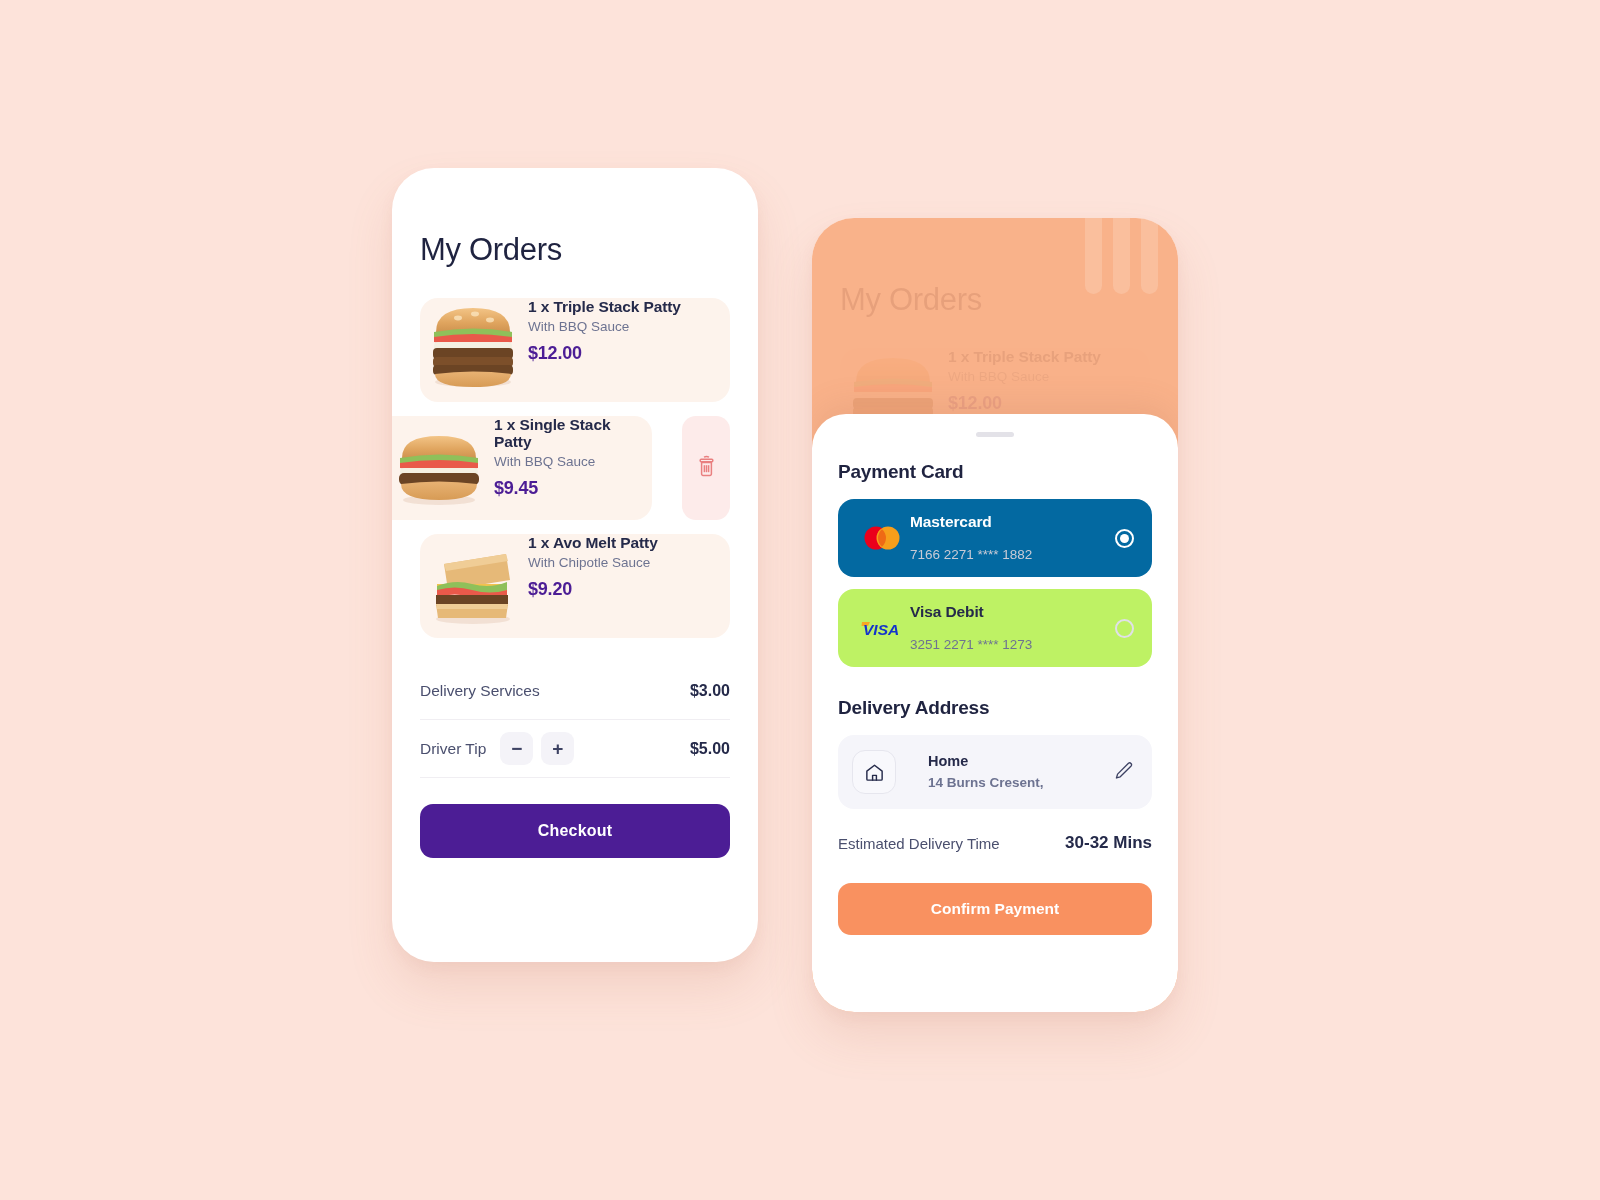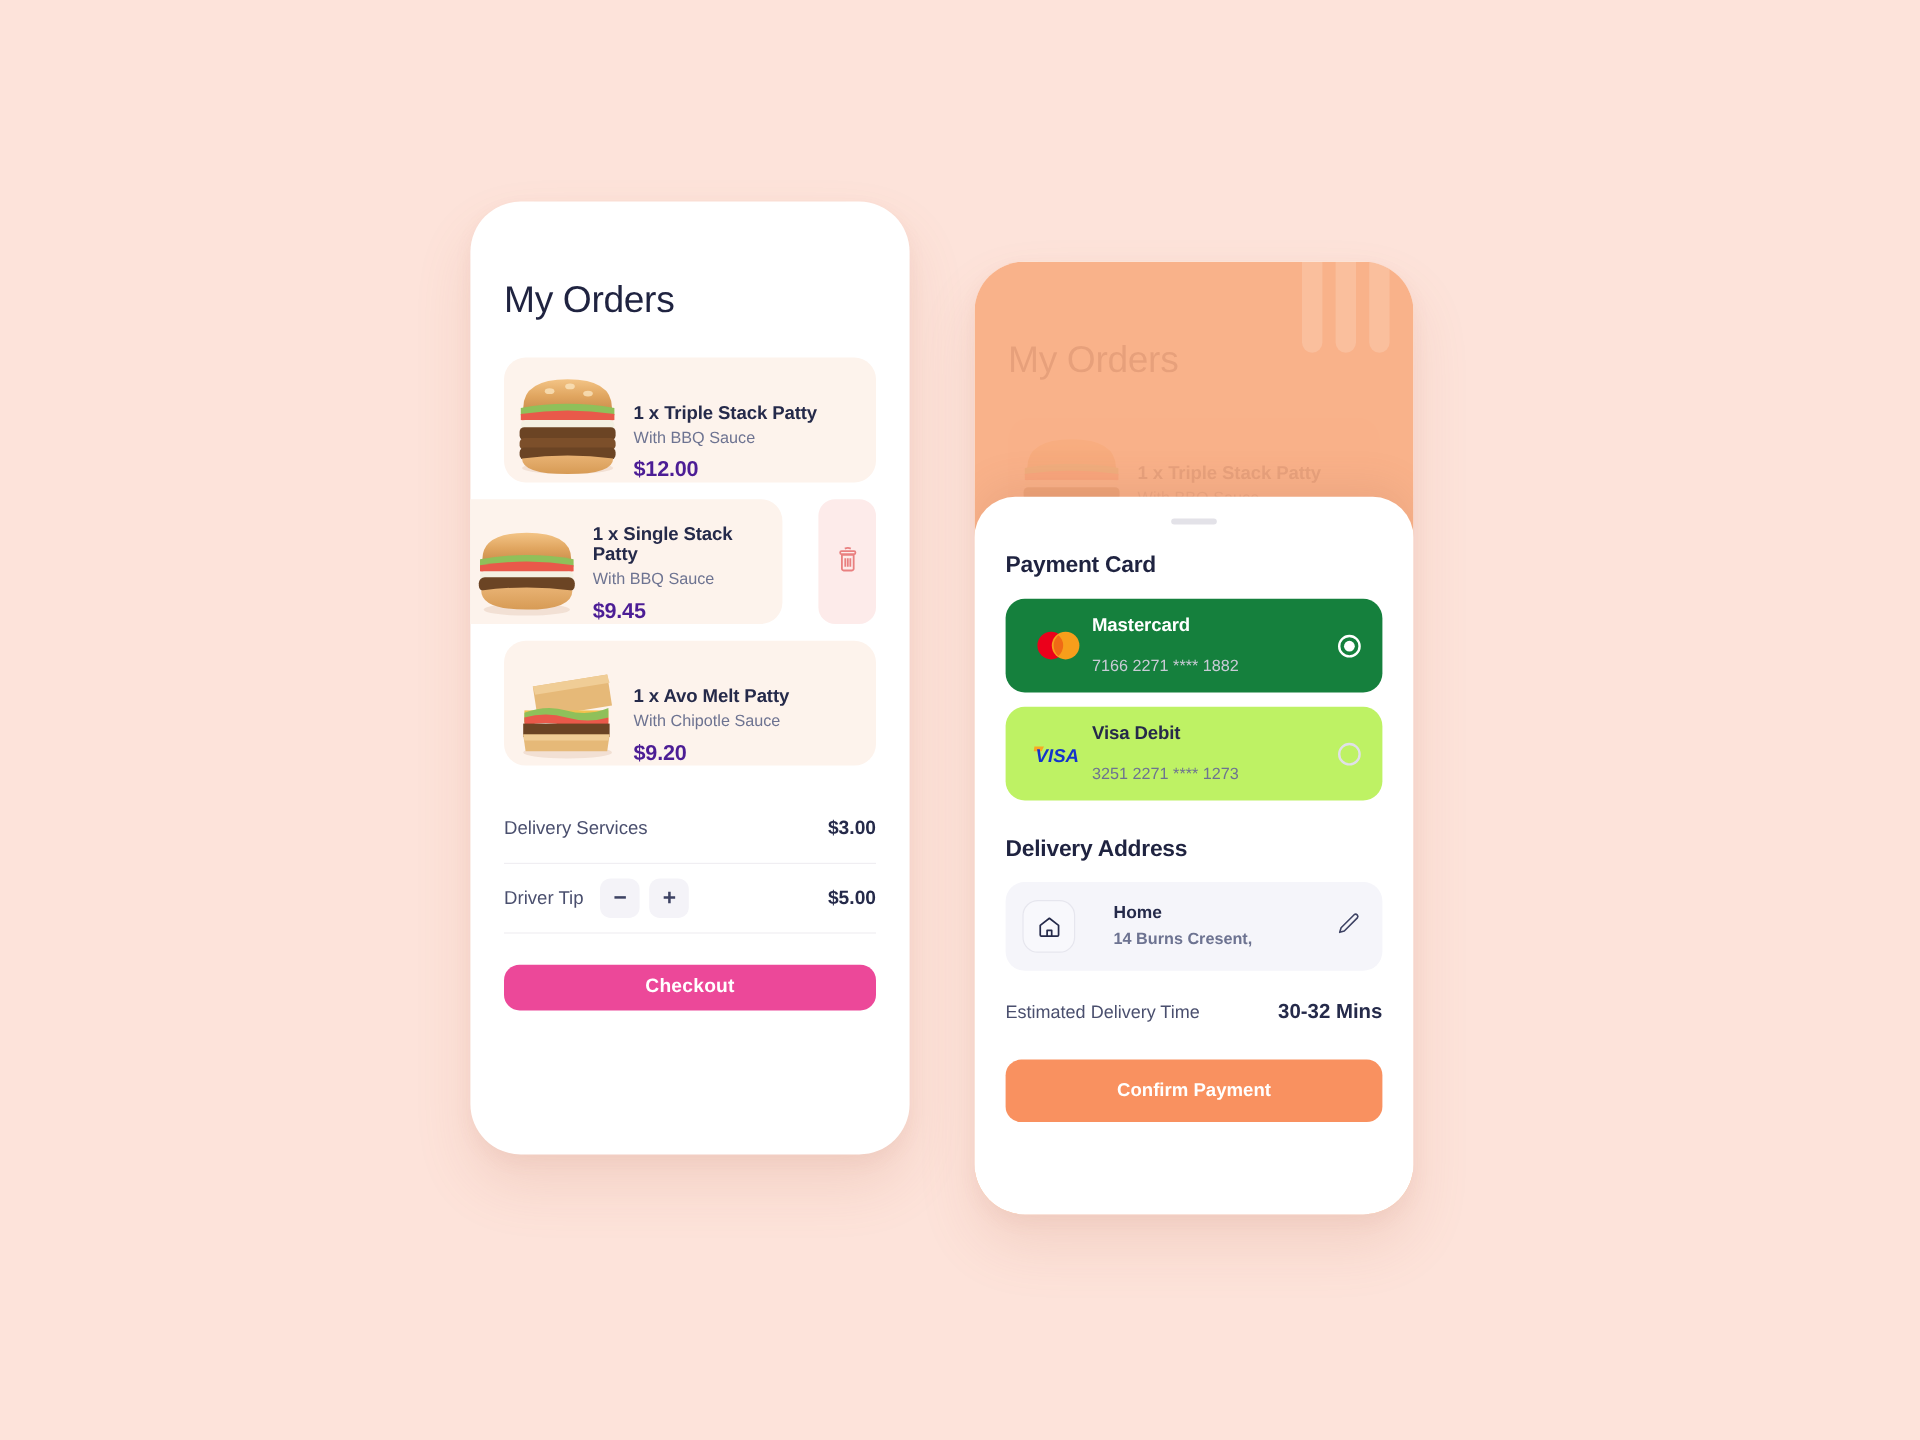--- a/index.html
+++ b/index.html
@@ -32,21 +32,21 @@
   .orders-list { margin-top: 30px; }
 
   .order-row { position: relative; margin: 0 28px 14px 28px; }
   .order-row.swiped { margin-left: 0; margin-right: 28px; }
 
   .order-card {
     background: #fdf3ec;
     border-radius: 18px;
     height: 104px;
     display: flex;
-    align-items: flex-end;
+    align-items: flex-start;
     overflow: hidden;
   }
   .order-card.swiped-card {
     margin-left: -30px;
     width: 290px;
     border-radius: 18px;
   }
 
   .food-img {
     width: 106px; height: 96px;
@@ -96,22 +96,22 @@
     width: 33px; height: 33px;
     background: #f4f3f8;
     border-radius: 9px;
     display: flex; align-items: center; justify-content: center;
     color: #3d4263; font-size: 19px; font-weight: 600;
     line-height: 1;
   }
 
   .cta {
     margin: 26px 28px 0 28px;
-    height: 38px;
-    background: #ec4899;
+    height: 54px;
+    background: #4c1d95;
     border-radius: 13px;
     display: flex; align-items: center; justify-content: center;
     color: #ffffff; font-size: 16px; font-weight: 700;
     letter-spacing: 0.2px;
     border: none; width: calc(100% - 56px);
     font-family: "Liberation Sans", sans-serif;
   }
 
   
   .phone-right {
@@ -166,21 +166,21 @@
   }
   .sheet-h.second { margin-top: 30px; }
 
   .card-opt {
     margin: 16px 26px 0 26px;
     height: 78px;
     border-radius: 16px;
     display: flex; align-items: center;
     padding: 0 18px 0 16px;
   }
-  .card-opt.selected { background: #15803d; }
+  .card-opt.selected { background: #0369a1; }
   .card-opt.unselected { background: #bef264; margin-top: 12px; }
 
   .brand-logo {
     width: 56px; flex: 0 0 56px;
     display: flex; align-items: center; justify-content: center;
   }
   .card-text { flex: 1; }
   .card-name {
     font-size: 15.5px; font-weight: 700; letter-spacing: -0.1px;
     line-height: 1.2;

